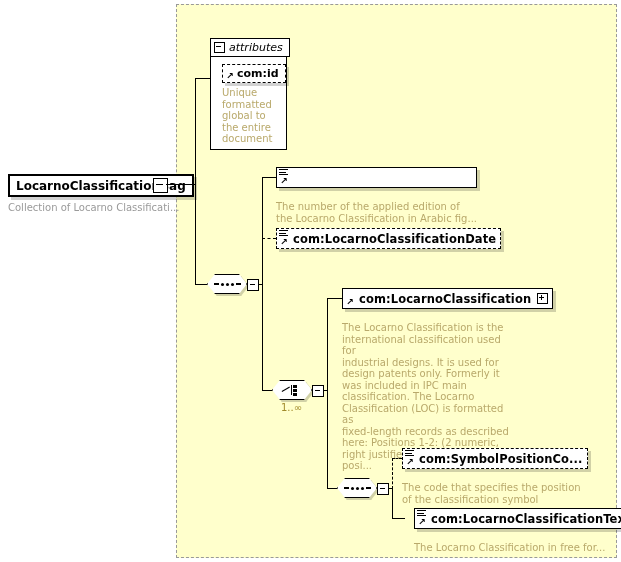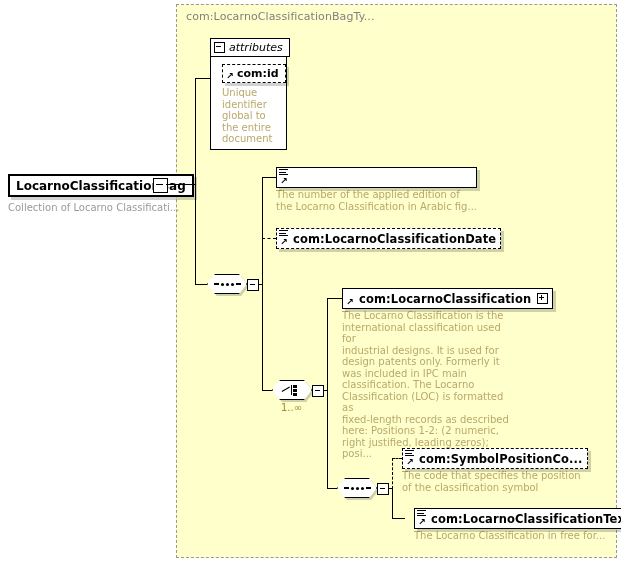--- a/index.html
+++ b/index.html
@@ -80,21 +80,21 @@
   .elem-glyph i:nth-child(3){width:9px;}
   
   .arrow-glyph{
     position:absolute;left:3px;bottom:2px;width:8px;height:8px;
     font-size:9px;line-height:8px;color:#000;font-weight:bold;
   }
   .node .expand{
     margin-left:6px;
   }
   .node .ndesc{
-    margin-top:1px;
+    margin-top:13px;
     font-size:10px;color:#b9a96b;line-height:11.5px;
     white-space:pre-line;
   }
 
   
   .attr-node{position:absolute;left:222px;top:64px;}
   .attr-node .abox{
     position:relative;background:#ffffff;border:1px dashed #000;
     height:19px;display:flex;align-items:center;
     padding:0 6px 0 14px;white-space:nowrap;
@@ -164,21 +164,20 @@
   .dln{position:absolute;}
   .dln.h{height:0;border-top:1px dashed #000;}
   .dln.v{width:0;border-left:1px dashed #000;}
 </style>
 </head>
 <body>
 
 <div class="canvas">
 
   <div class="type-panel"></div>
-  <div class="type-panel-title">com:LocarnoClassificationBagTy...</div>
 
   <div class="root-node">
     <div class="rbox">
       <span class="rlabel">LocarnoClassificationBag</span>
     </div>
     <div class="rdesc">Collection of Locarno Classificati...</div>
   </div>
 
   <div style="position:absolute;left:153px;top:178px;width:13px;height:13px;border:1px solid #000;background:#fff;">
     <div style="position:absolute;left:2px;top:5px;width:7px;height:1px;background:#000;"></div>
@@ -194,21 +193,21 @@
     <span class="boxbtn"></span>
     <span class="lbl">attributes</span>
   </div>
 
   <div class="attr-node">
     <div class="abox">
       <span class="arrow-glyph">↗</span>
       <span class="alabel">com:id</span>
     </div>
     <div class="adesc">Unique
-identifier
+formatted
 global to
 the entire
 document</div>
   </div>
 
   <div class="comp" style="left:207px;top:274px;">
     <div class="outer">
       <div class="shape">
         <span class="seq-dots">
           <span class="bar"></span>

